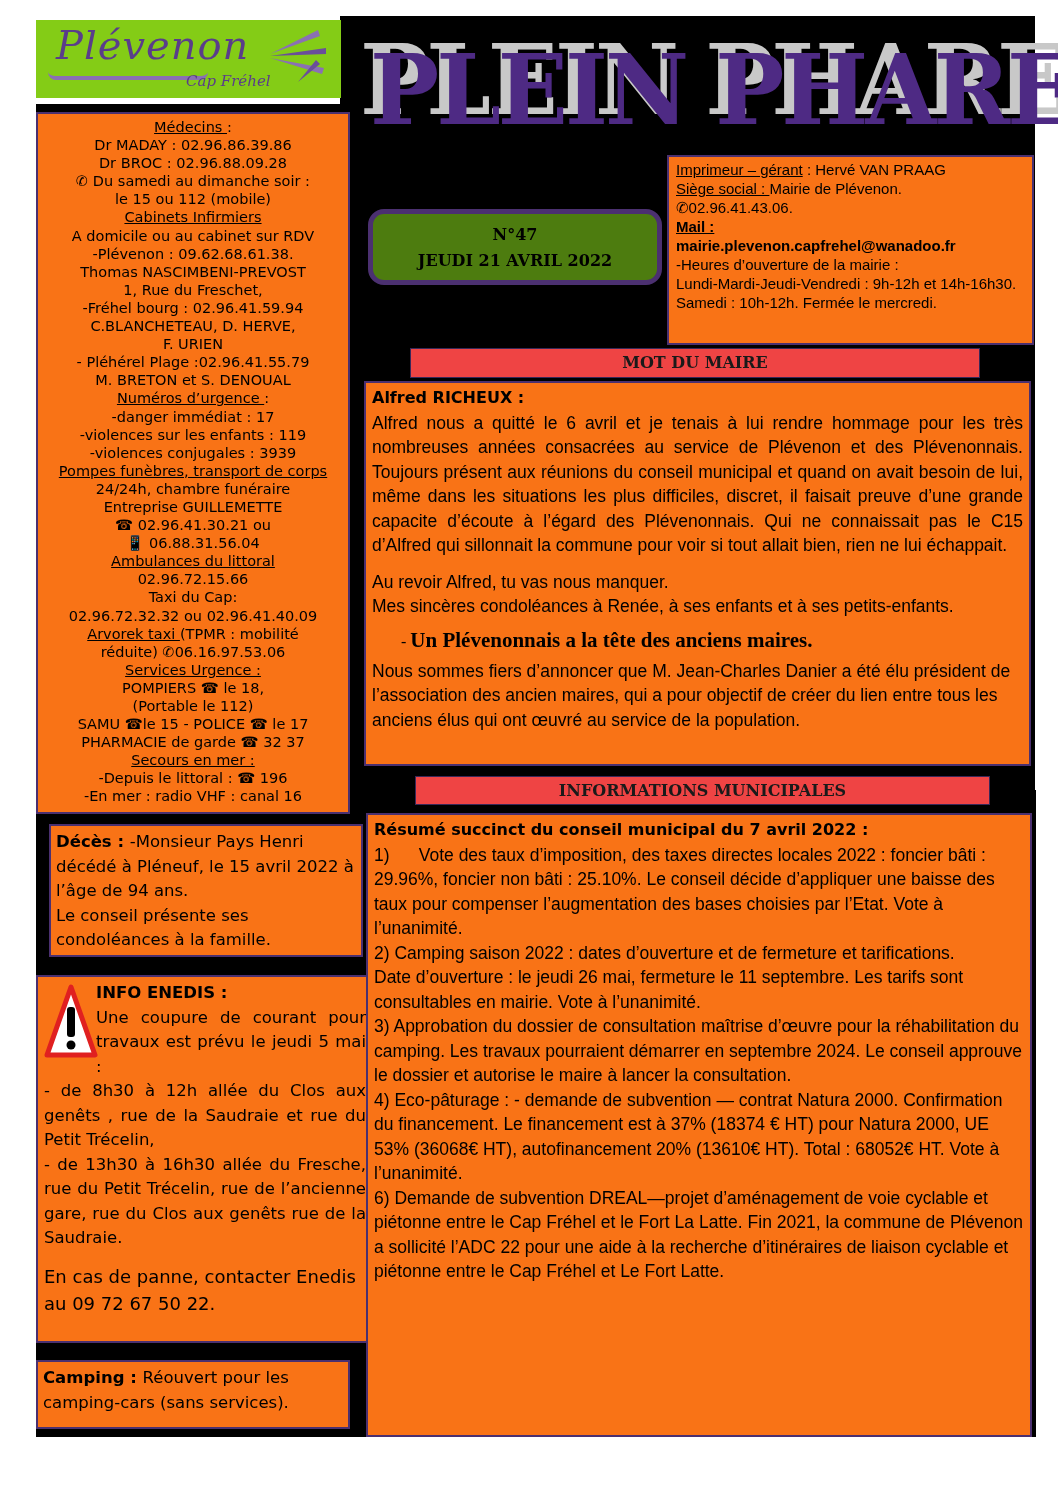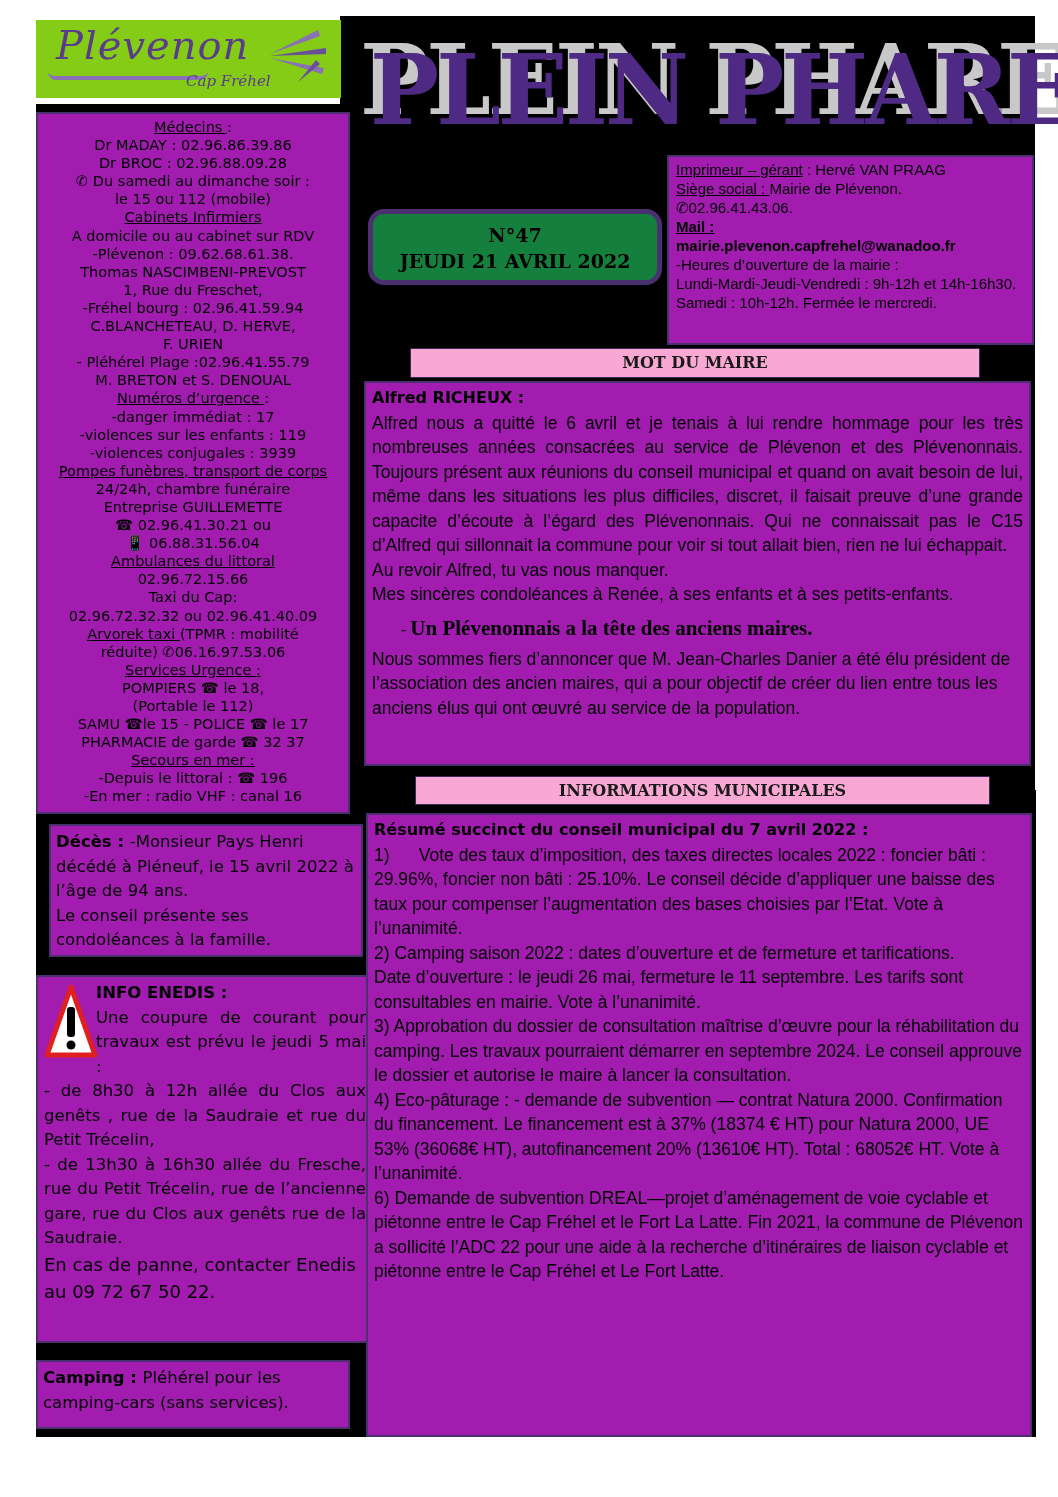--- a/index.html
+++ b/index.html
@@ -1,22 +1,22 @@
 <!DOCTYPE html>
 <html><head>
 <meta charset="utf-8">
 <style>
   * { box-sizing: border-box; margin: 0; padding: 0; }
   html, body { width: 1058px; height: 1497px; background: #ffffff; overflow: hidden; }
   body { position: relative; font-family: "DejaVu Sans", sans-serif; color: #000; }
 
   .black-bg { position: absolute; background: #000; }
-  .box { position: absolute; background: #a21caf; border: 2px solid #4b3070; }
+  .box { position: absolute; background: #f97316; border: 2px solid #4b3070; }
   .purple-bar {
-    position: absolute; background: #f9a8d4; border: 1px solid #3a2858;
+    position: absolute; background: #ef4444; border: 1px solid #3a2858;
     text-align: center; font-family: "DejaVu Serif", serif; font-weight: bold;
     color: #1a1a1a;
   }
 
   
   .logo { position: absolute; left: 36px; top: 20px; width: 305px; height: 78px; background: #84cc16; }
   .logo-main { position: absolute; left: 20px; top: 2px; font-family: "DejaVu Serif", serif; font-style: italic;
     font-size: 40px; color: #5a3d8a; letter-spacing: 1px; }
   .logo-sub { position: absolute; left: 150px; top: 52px; font-family: "DejaVu Serif", serif; font-style: italic;
     font-size: 15px; color: #5a3d8a; }
@@ -27,23 +27,23 @@
   
   .masthead { position: absolute; left: 340px; top: 16px; width: 695px; height: 340px; }
   .title-shadow, .title-main {
     position: absolute; font-family: "DejaVu Serif", serif; font-weight: bold; font-size: 92px;
     letter-spacing: -3px; line-height: 1; white-space: nowrap; transform: scaleY(1.05);
   }
   .title-shadow { left: 20px; top: 18px; color: #c8c8c8; }
   .title-main { left: 30px; top: 28px; color: #4e2a84; }
 
   .issue-box {
-    position: absolute; left: 368px; top: 209px; width: 294px; height: 76px; background: #15803d;
+    position: absolute; left: 368px; top: 209px; width: 294px; height: 76px; background: #4d7c0f;
     border: 5px solid #4b3070; border-radius: 16px; text-align: center;
-    font-family: "DejaVu Serif", serif; font-weight: bold; font-size: 19px; line-height: 26px; padding-top: 8px;
+    font-family: "DejaVu Serif", serif; font-weight: bold; font-size: 16px; line-height: 26px; padding-top: 8px;
   }
 
   .info-box { left: 667px; top: 155px; width: 367px; height: 190px; padding: 3px 7px; font-size: 15px; line-height: 19px;
     font-family: "Liberation Sans", sans-serif; }
   .info-box .u { text-decoration: underline; }
   .info-box .b { font-weight: bold; }
 
   
   .left-col { left: 36px; top: 112px; width: 314px; height: 702px; padding: 4px 4px; text-align: center;
     font-size: 14.5px; line-height: 18.1px; font-family: "DejaVu Sans", sans-serif; }
@@ -63,21 +63,21 @@
   .mot-bar { left: 410px; top: 348px; width: 570px; height: 30px; font-size: 16px; line-height: 28px; }
   .mot-box { left: 364px; top: 381px; width: 667px; height: 385px; padding: 3px 6px; font-family: "Liberation Sans", sans-serif;
     font-size: 17.5px; line-height: 24.5px; }
   .mot-box .head { font-family: "DejaVu Sans", sans-serif; font-weight: bold; font-size: 16px; }
   .mot-box .sub { font-family: Liberation Serif, serif; font-weight: bold; font-size: 21px; line-height: 34px; margin-left: 29px; }
 
   .info-bar { left: 415px; top: 776px; width: 575px; height: 29px; font-size: 16px; line-height: 27px; }
   .muni-box { left: 366px; top: 813px; width: 666px; height: 624px; padding: 3px 6px; font-family: "Liberation Sans", sans-serif;
     font-size: 17.5px; line-height: 24.5px; }
   .muni-box .head { font-family: "DejaVu Sans", sans-serif; font-weight: bold; font-size: 16px; }
-  p.gap { margin-top: 0; }
+  p.gap { margin-top: 12px; }
 </style>
 </head>
 <body>
 
 <div class="black-bg" style="left:340px; top:16px; width:695px; height:778px;"></div>
 <div class="black-bg" style="left:36px; top:104px; width:322px; height:1333px;"></div>
 <div class="black-bg" style="left:358px; top:790px; width:678px; height:647px;"></div>
 
 <div class="logo">
   <div class="logo-main">Plévenon</div>
@@ -167,21 +167,21 @@
   <div class="enedis-indent">
     <div class="b">INFO ENEDIS :</div>
     <div class="justify">Une coupure de courant pour travaux est prévu le jeudi 5 mai :</div>
   </div>
   <div class="justify">- de 8h30 à 12h allée du Clos aux genêts , rue de la Saudraie  et rue du Petit Trécelin,</div>
   <div class="justify">- de 13h30 à 16h30 allée du Fresche, rue du Petit Trécelin, rue de l’ancienne gare, rue du Clos aux genêts rue de la Saudraie.</div>
   <p class="gap" style="font-size:18px; line-height:27px;">En cas de panne, contacter Enedis au 09 72 67 50 22.</p>
 </div>
 
 <div class="box camping-box">
-  <span class="b">Camping : </span><span>Pléhérel pour les camping-cars (sans services).</span>
+  <span class="b">Camping : </span><span>Réouvert pour les camping-cars (sans services).</span>
 </div>
 
 <div class="purple-bar mot-bar">MOT DU MAIRE</div>
 <div class="box mot-box">
   <div class="head">Alfred RICHEUX :</div>
   <div class="justify">Alfred nous a quitté le 6 avril et je tenais à lui rendre hommage pour les très nombreuses  années consacrées au service de Plévenon et des Plévenonnais. Toujours présent aux réunions du conseil municipal et quand on avait besoin de lui, même dans les situations les plus difficiles, discret, il faisait preuve d’une grande capacite d’écoute à l’égard des Plévenonnais. Qui ne connaissait pas le C15 d’Alfred qui sillonnait la commune pour voir si tout allait bien, rien ne lui échappait.</div>
   <p class="gap">Au revoir Alfred, tu vas nous manquer.</p>
   <div>Mes sincères condoléances à Renée, à ses enfants et à ses petits-enfants.</div>
   <div class="sub" style="margin-top:4px;"><span style="font-weight:normal; font-size:16px;">- </span><span>Un Plévenonnais a la tête des anciens maires.</span></div>
   <div>Nous sommes fiers d’annoncer que M. Jean-Charles Danier a été élu président de l’association des ancien maires, qui a pour objectif de créer du lien entre tous les anciens élus qui ont œuvré au service de la population.</div>

